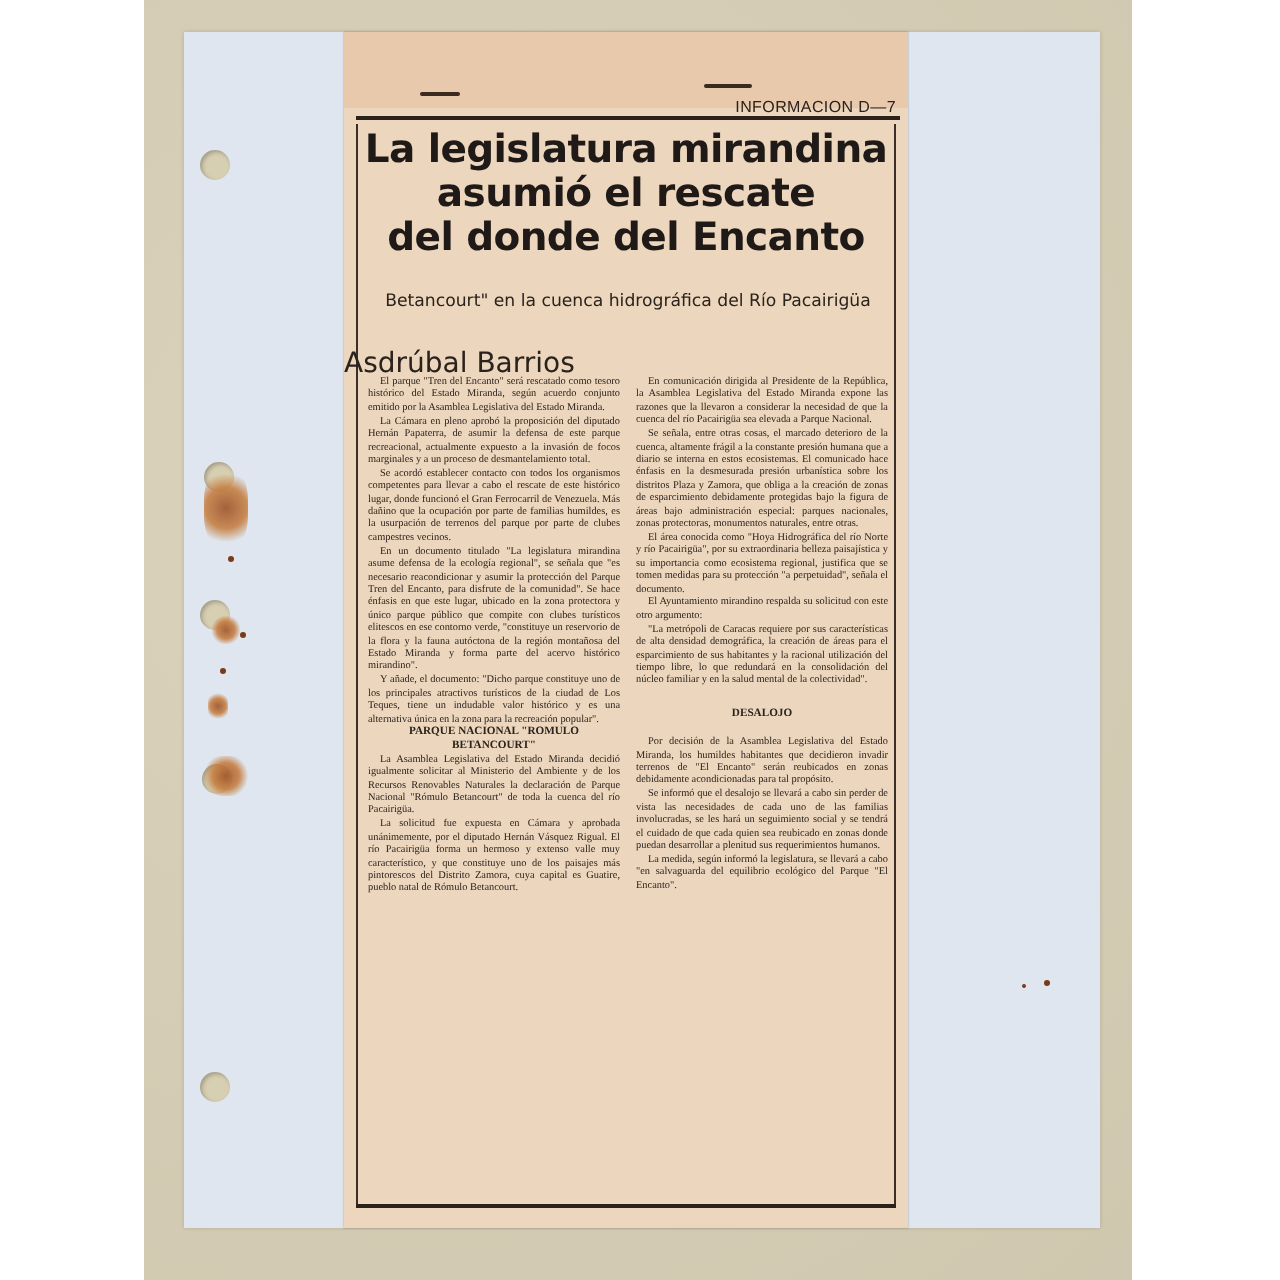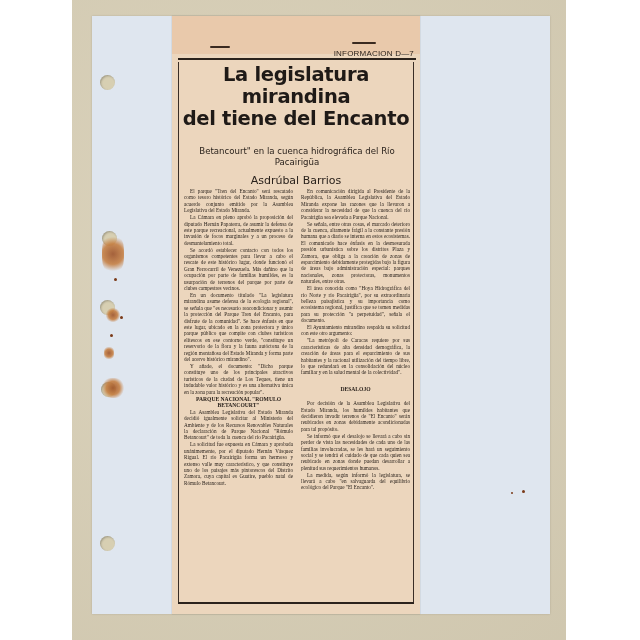--- a/index.html
+++ b/index.html
@@ -22,21 +22,21 @@
     position: absolute; width: 15px; height: 15px; border-radius: 50%;
     background: #d7cfb2; box-shadow: inset 1px 1px 2px rgba(0,0,0,0.25);
   }
   .stain {
     position: absolute; border-radius: 40%;
     background: radial-gradient(circle, #9a4a1c 0%, #c47a3a 45%, rgba(196,122,58,0) 75%);
     opacity: 0.85;
   }
   .speck { position:absolute; width:3px; height:3px; border-radius:50%; background:#7a3a18; }
   .clipping {
-    position: absolute; left: 172px; top: 16px; width: 248px; height: 598px;
+    position: absolute; left: 172px; top: 16px; width: 282px; height: 598px;
     background: #ecd6bd;
     box-shadow: 0 0 1px rgba(0,0,0,0.3);
   }
   .clip-top {
     position: absolute; left: 0; top: 0; width: 100%; height: 38px;
     background: #e9c9ab;
   }
   .clip-mark { position:absolute; height:2px; background:#3a2a20; border-radius:1px; }
   .rule-top { position:absolute; left:6px; right:4px; top:42px; height:2px; background:#2b221c; }
   .section-label {
@@ -55,21 +55,21 @@
     letter-spacing: -0.3px;
   }
   .headline div { display:block; }
   .deck {
     position: absolute; left: 8px; right: 6px; top: 130px;
     font-family: "DejaVu Sans", sans-serif; font-size: 8.6px; line-height: 11px;
     text-align: center; color: #2a221c;
   }
   .byline {
     position: absolute; left: 0; right: 0; top: 158px;
-    font-family: "DejaVu Sans", sans-serif; font-size: 11px; text-align: center; color: #2a221c;
+    font-family: "DejaVu Sans", sans-serif; font-size: 14px; color: #2a221c;
   }
   .columns {
     position: absolute; left: 12px; right: 10px; top: 172px; bottom: 18px;
     display: flex; gap: 8px;
   }
   .col { flex: 1; font-size: 5.2px; line-height: 6.4px; color: #2b231d; text-align: justify; overflow: hidden; }
   .col p { margin: 0 0 0.5px 0; text-indent: 6px; }
   .subhead { text-align: center; font-weight: bold; font-size: 5.6px; margin: 5px 0 4px 0; text-indent: 0 !important; }
 </style>
 </head>
@@ -98,21 +98,22 @@
   <div class="clip-top">
     <div class="clip-mark" style="left:38px;top:30px;width:20px;"></div>
     <div class="clip-mark" style="left:180px;top:26px;width:24px;"></div>
   </div>
   <div class="section-label">INFORMACION D—7</div>
   <div class="rule-top"></div>
   <div class="frame"></div>
 
   <div class="headline">
     <div>La legislatura mirandina</div>
-    <div>del tiene del Encanto</div>
+    <div>asumió el rescate</div>
+    <div>del donde del Encanto</div>
   </div>
 
   <div class="deck">
     <div>Betancourt" en la cuenca hidrográfica del Río Pacairigüa</div>
   </div>
 
   <div class="byline">Asdrúbal Barrios</div>
 
   <div class="columns">
     <div class="col">

